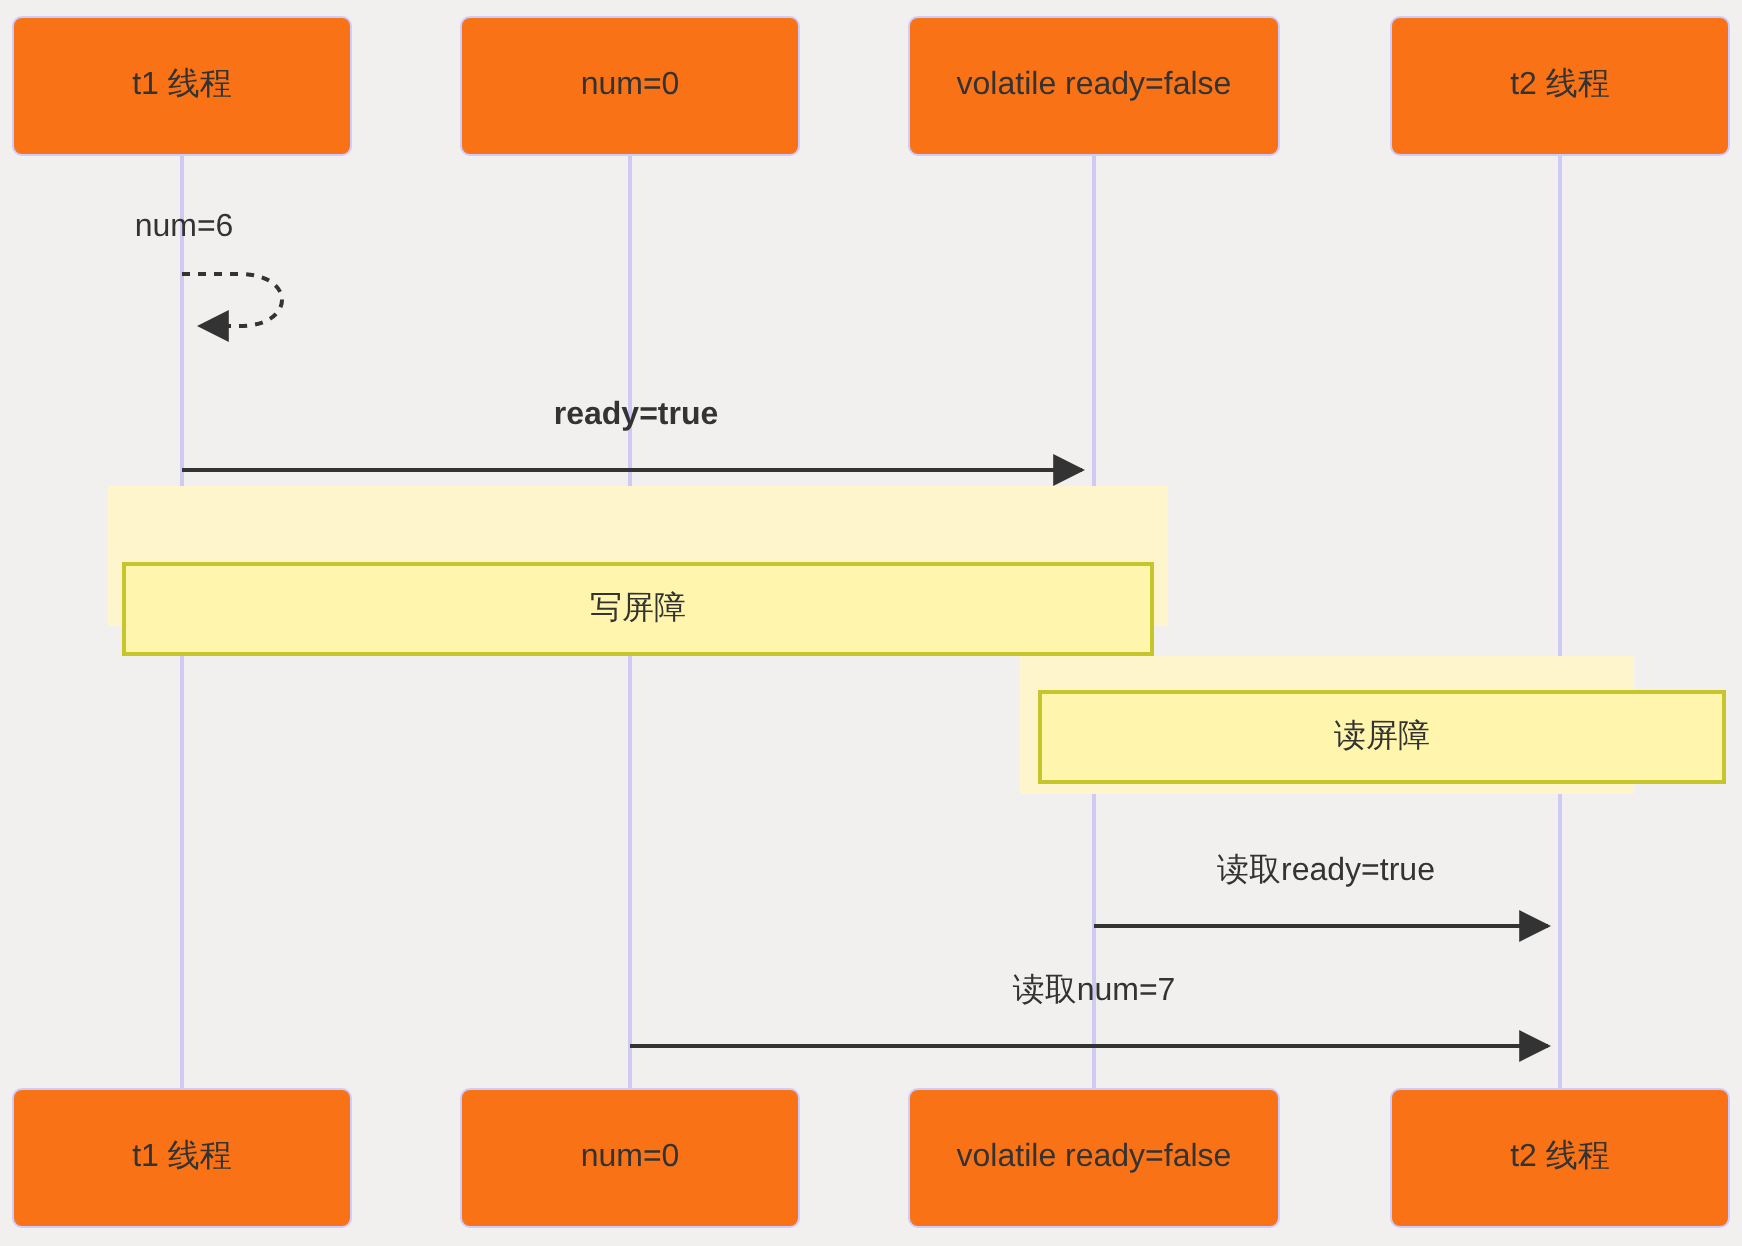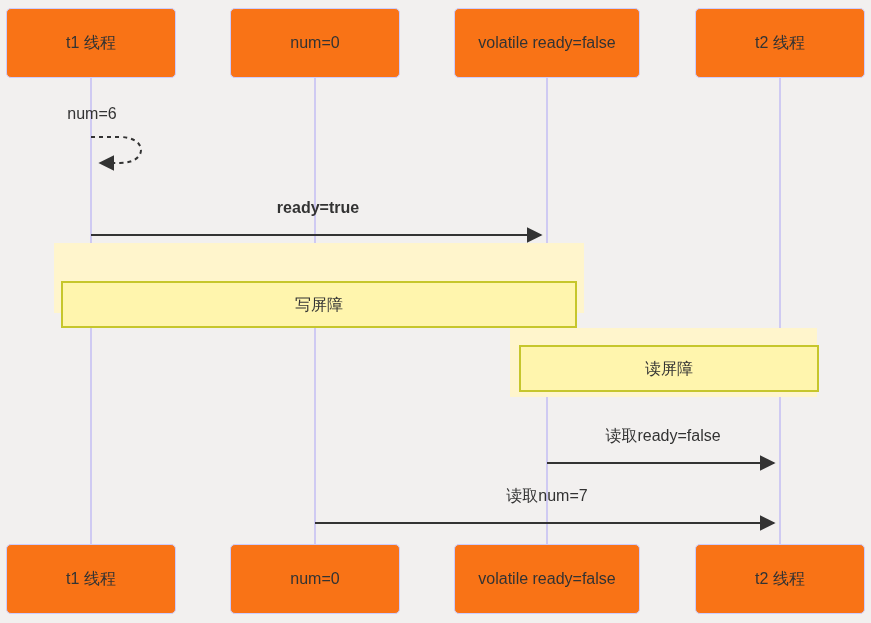--- a/index.html
+++ b/index.html
@@ -102,25 +102,25 @@
 
   <div class="actor-box" style="left:6px;   top:544px; width:170px;">t1 线程</div>
   <div class="actor-box" style="left:230px; top:544px; width:170px;">num=0</div>
   <div class="actor-box" style="left:454px; top:544px; width:186px;">volatile ready=false</div>
   <div class="actor-box" style="left:695px; top:544px; width:170px;">t2 线程</div>
 
   <div class="note-band" style="left:54px; top:243px; width:530px; height:70px;"></div>
   <div class="note-box" style="left:61px; top:261px; width:516px; height:47px;margin-top:20px;">写屏障</div>
 
   <div class="note-band" style="left:510px; top:328px; width:307px; height:69px;"></div>
-  <div class="note-box" style="left:519px; top:345px; width:300px; height:47px;">读屏障</div>
+  <div class="note-box" style="left:519px; top:345px; width:344px; height:47px;">读屏障</div>
 
   <div class="msg-label" style="left:92px; top:106px;">num=6</div>
   <div class="msg-label" style="left:318px; top:200px;font-weight:bold;">ready=true</div>
-  <div class="msg-label" style="left:663px; top:428px;">读取ready=false</div>
+  <div class="msg-label" style="left:663px; top:428px;">读取ready=true</div>
   <div class="msg-label" style="left:547px; top:488px;">读取num=7</div>
 
   <svg id="arrows" viewBox="0 0 871 623">
     <defs>
       <marker id="arrowhead" viewBox="0 0 10 10" refX="9" refY="5" markerWidth="8" markerHeight="8" orient="auto-start-reverse">
         <path d="M 0 0 L 10 5 L 0 10 z" fill="#333333"></path>
       </marker>
       <marker id="arrowhead-rev" viewBox="0 0 10 10" refX="9" refY="5" markerWidth="8" markerHeight="8" orient="auto">
         <path d="M 0 0 L 10 5 L 0 10 z" fill="#333333"></path>
       </marker>

